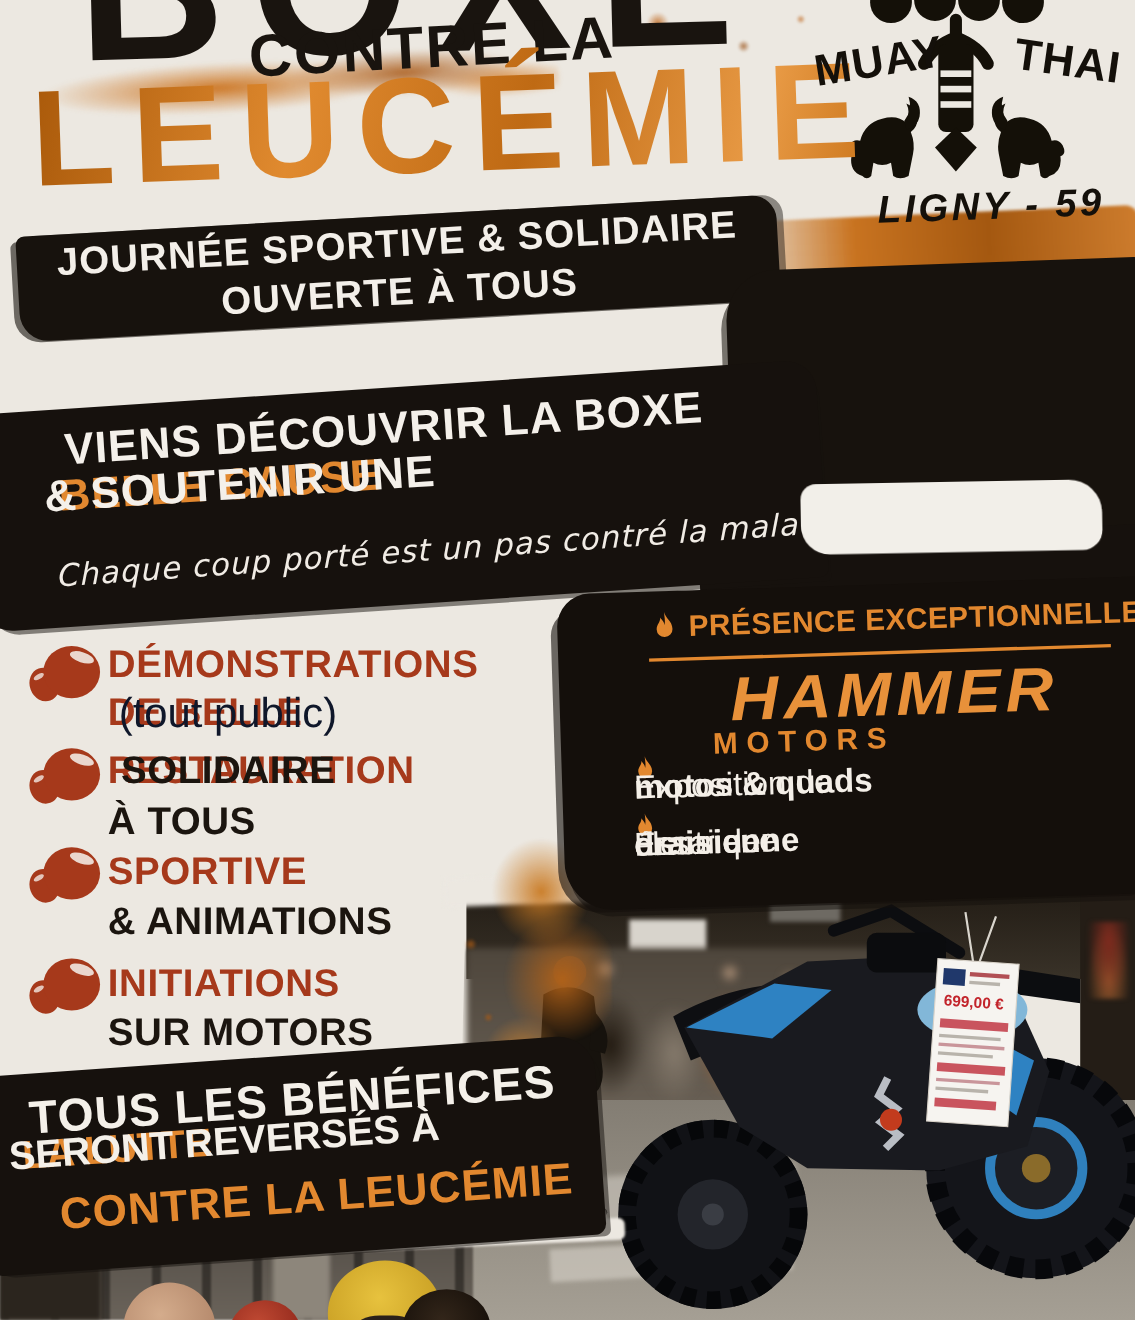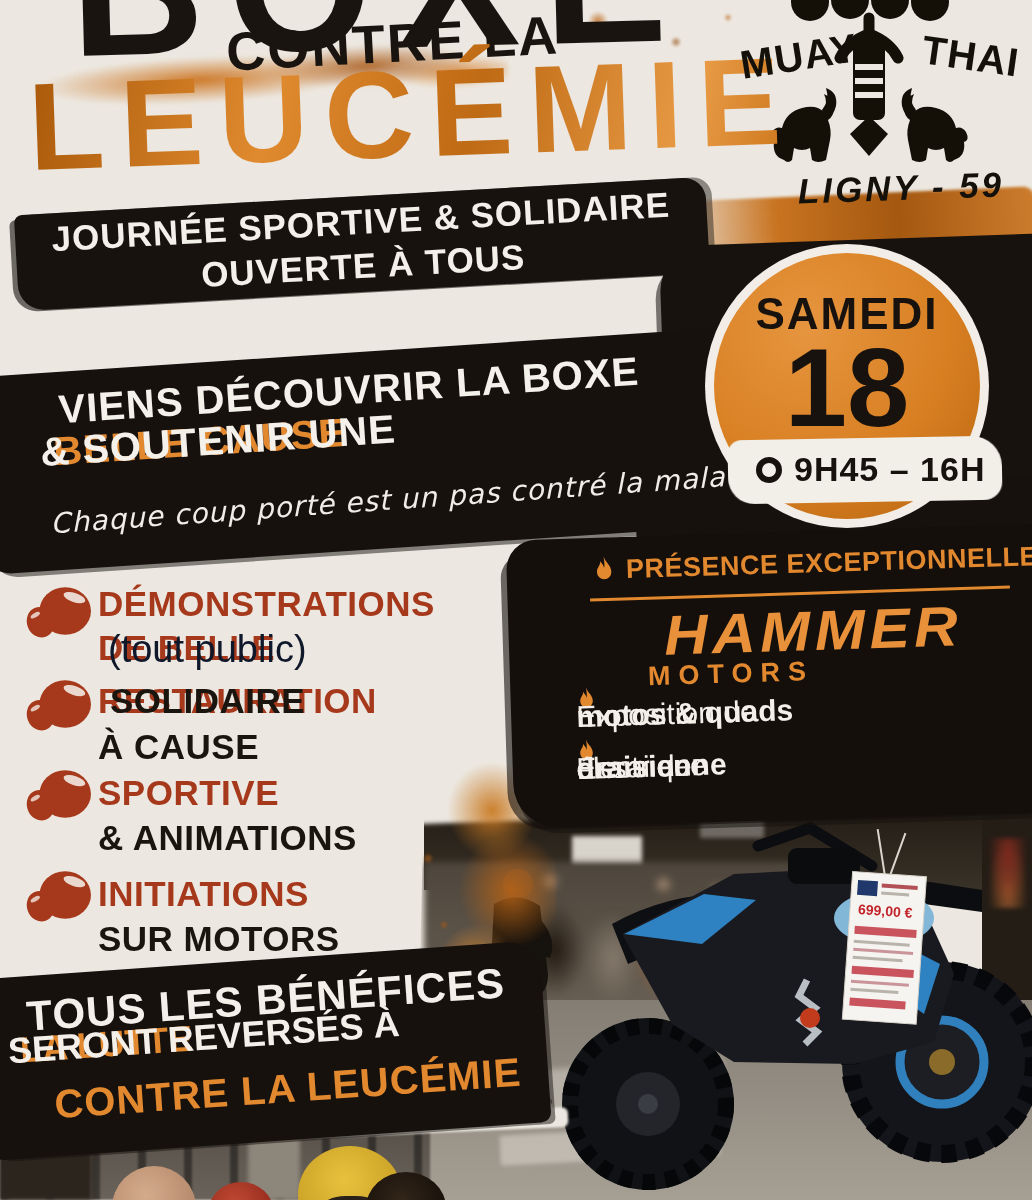--- a/index.html
+++ b/index.html
@@ -285,32 +285,21 @@
     </g>
   </svg>
   <div id="muay" class="nw">MUAY</div>
   <div id="thai" class="nw">THAI</div>
   <div id="ligny" class="nw">LIGNY - 59</div>
 
   <div id="orangeRight"></div>
   <div id="inkRight"></div>
   <div id="inkBridge"></div>
 
-  <div id="circle">
-    <div id="circleIn">
-      <div id="circDay">SAMEDI</div>
-      <div id="circNum">18</div>
-      <div id="circMonth">AVRIL 2026</div>
-    </div>
-  </div>
   <div id="timePatch"></div>
-  <div id="timeRow">
-    <div id="clockIcon"></div>
-    <div id="timeText" class="nw">9H45 – 16H</div>
-  </div>
 
   <div id="pitchBand"></div>
   <div id="pitch1" class="nw">VIENS DÉCOUVRIR LA BOXE</div>
   <div id="pitch2" class="nw">
     <span>&amp; SOUTENIR UNE</span><span class="accent">BELLE CAUSE</span>
   </div>
   <div id="tagline" class="nw">Chaque coup porté est un pas contré la maladie</div>
 
   <div id="splat"></div>
 
@@ -332,21 +321,21 @@
     <ellipse cx="14" cy="38" rx="13" ry="15" fill="#a6391b" transform="rotate(-20 14 38)"></ellipse>
     <ellipse cx="38" cy="27" rx="25" ry="23" fill="#a6391b"></ellipse>
     <ellipse cx="47" cy="14" rx="11" ry="4.5" fill="#f2e9e2" opacity=".9" transform="rotate(18 47 14)"></ellipse>
     <ellipse cx="9" cy="31" rx="5" ry="2.2" fill="#f2e9e2" opacity=".8" transform="rotate(-30 9 31)"></ellipse>
   </svg>
   <div id="a2l1" class="aline">
     <span class="sp-accent">RESTAURATION</span>
       <span class="sp-ink">SOLIDAIRE</span>
   </div>
   <div id="a2l2" class="aline">
-    <span class="sp-ink-first">À CAUSE</span>
+    <span class="sp-ink-first">À TOUS</span>
   </div>
 
   <svg id="g3" class="glove" viewBox="0 0 64 56">
     <ellipse cx="14" cy="38" rx="13" ry="15" fill="#a6391b" transform="rotate(-20 14 38)"></ellipse>
     <ellipse cx="38" cy="27" rx="25" ry="23" fill="#a6391b"></ellipse>
     <ellipse cx="47" cy="14" rx="11" ry="4.5" fill="#f2e9e2" opacity=".9" transform="rotate(18 47 14)"></ellipse>
     <ellipse cx="9" cy="31" rx="5" ry="2.2" fill="#f2e9e2" opacity=".8" transform="rotate(-30 9 31)"></ellipse>
   </svg>
   <div id="a3l1" class="aline">
     <span class="sp-accent">SPORTIVE</span>

